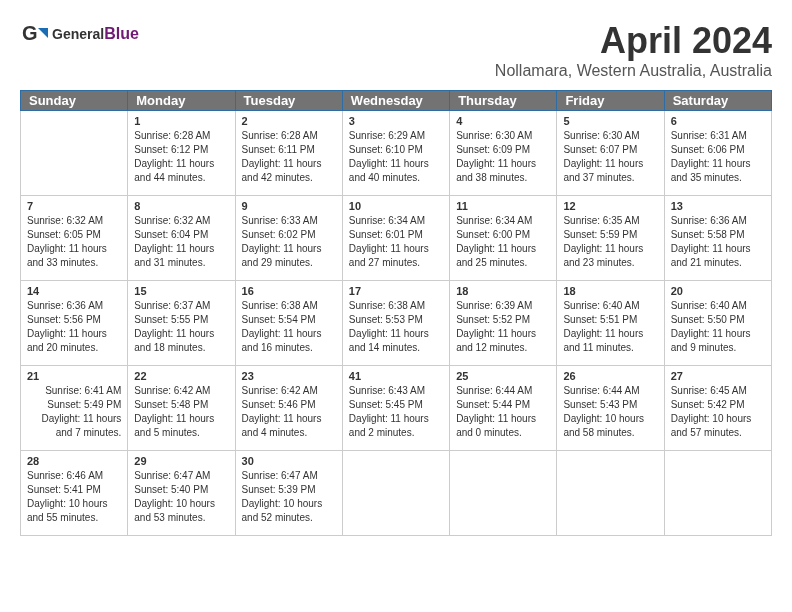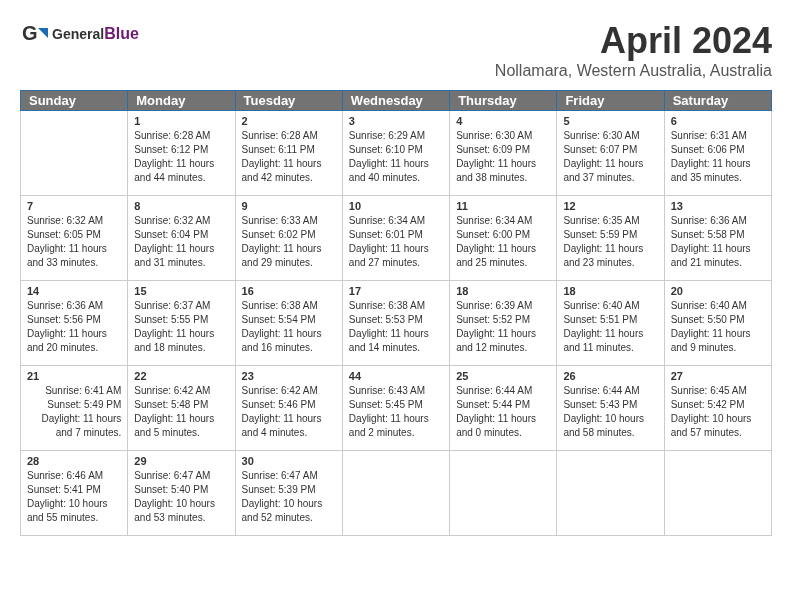--- a/index.html
+++ b/index.html
@@ -281,21 +281,21 @@
 and 5 minutes.</div>
         </td>
         <td>
           <div class="day-number">23</div>
           <div class="day-info" style="white-space: pre-line;">Sunrise: 6:42 AM
 Sunset: 5:46 PM
 Daylight: 11 hours
 and 4 minutes.</div>
         </td>
         <td>
-          <div class="day-number">44</div>
+          <div class="day-number">41</div>
           <div class="day-info" style="white-space: pre-line;">Sunrise: 6:43 AM
 Sunset: 5:45 PM
 Daylight: 11 hours
 and 2 minutes.</div>
         </td>
         <td>
           <div class="day-number">25</div>
           <div class="day-info" style="white-space: pre-line;">Sunrise: 6:44 AM
 Sunset: 5:44 PM
 Daylight: 11 hours

